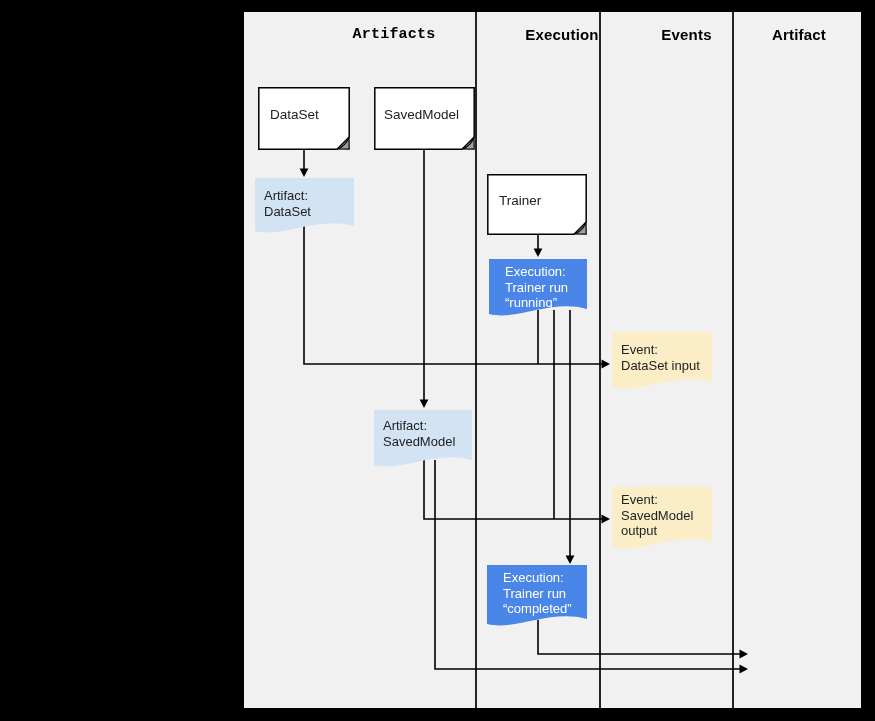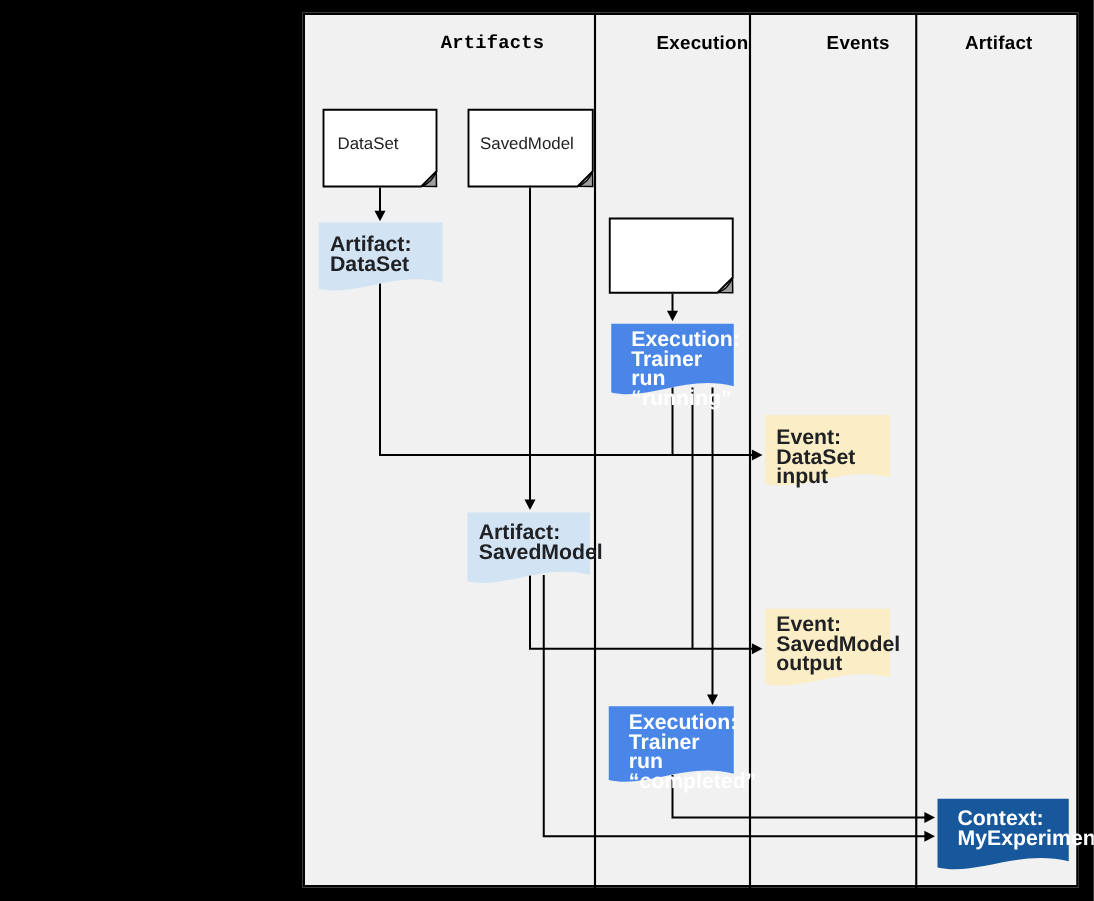--- a/index.html
+++ b/index.html
@@ -14,22 +14,22 @@
   }
   #wires{position:absolute;left:0;top:0;z-index:1;}
   .colhead{
     position:absolute;top:14px;z-index:2;text-align:center;
     font-size:15px;font-weight:bold;color:#000;letter-spacing:.2px;
   }
   .node{position:absolute;z-index:2;}
   .node svg{position:absolute;left:0;top:0;overflow:visible;}
   .label{
     position:absolute;left:0;top:0;right:0;bottom:0;
-    white-space:pre-line;font-size:17px;line-height:15.5px;
-    padding:5px 6px 0 9px;color:#202124;font-weight:bold;
+    white-space:pre-line;font-size:13px;line-height:15.5px;
+    padding:5px 6px 0 9px;color:#202124;
   }
   .label.light{color:#ffffff;padding-left:16px;}
   .boxlabel{
     position:absolute;left:0;top:0;right:0;bottom:8px;
     display:flex;align-items:center;padding-left:12px;
     font-size:13.5px;color:#202124;white-space:pre;
   }
 </style>
 </head>
 <body>
@@ -90,20 +90,21 @@
       <path d="M88 62 Q96.5 59.5 100 50 L100.2 62.2 Z" stroke="#000" stroke-width="1.2" fill="#9e9e9e"></path>
     </svg>
     <div class="boxlabel" style="padding-left:10px;">SavedModel</div>
   </div>
 
   <div class="node" style="left:243px;top:162px;width:100px;height:61px;">
     <svg width="100" height="61" viewBox="0 0 100 61">
       <path d="M0.8 0.8 H99.2 V48 L87 60.2 H0.8 Z" stroke="#000" stroke-width="1.5" fill="#ffffff"></path>
       <path d="M87 60 Q95.5 57.5 99 48 L99.2 60.2 Z" stroke="#000" stroke-width="1.2" fill="#9e9e9e"></path>
     </svg>
+    <div class="boxlabel">Trainer</div>
   </div>
 
   <div class="node" style="left:11px;top:166px;width:99px;height:58px;">
     <svg width="99" height="62" viewBox="0 0 99 62">
       <path d="M0 0 H99 V48 C61.4 38 29.7 60 0 53 Z" fill="#d2e3f3"></path>
     </svg>
     <div class="label" style="padding-top:10px;">Artifact:
 DataSet</div>
   </div>
 
@@ -143,21 +144,14 @@
 
   <div class="node" style="left:243px;top:553px;width:100px;height:64px;">
     <svg width="100" height="68" viewBox="0 0 100 68">
       <path d="M0 0 H100 V54 C62 44 30 66 0 59 Z" fill="#4a86e8"></path>
     </svg>
     <div class="label light">Execution:
 Trainer run
 “completed”</div>
   </div>
 
-  <div class="node" style="left:506px;top:627px;width:105px;height:60px;">
-    <svg width="105" height="64" viewBox="0 0 105 64">
-      <path d="M0 0 H105 V50 C65.1 40 31.5 62 0 55 Z" fill="#17579c"></path>
-    </svg>
-    <div class="label light" style="padding-top:8px;">Context:
-MyExperiment</div>
-  </div>
 
 </div>
 
 </body></html>

